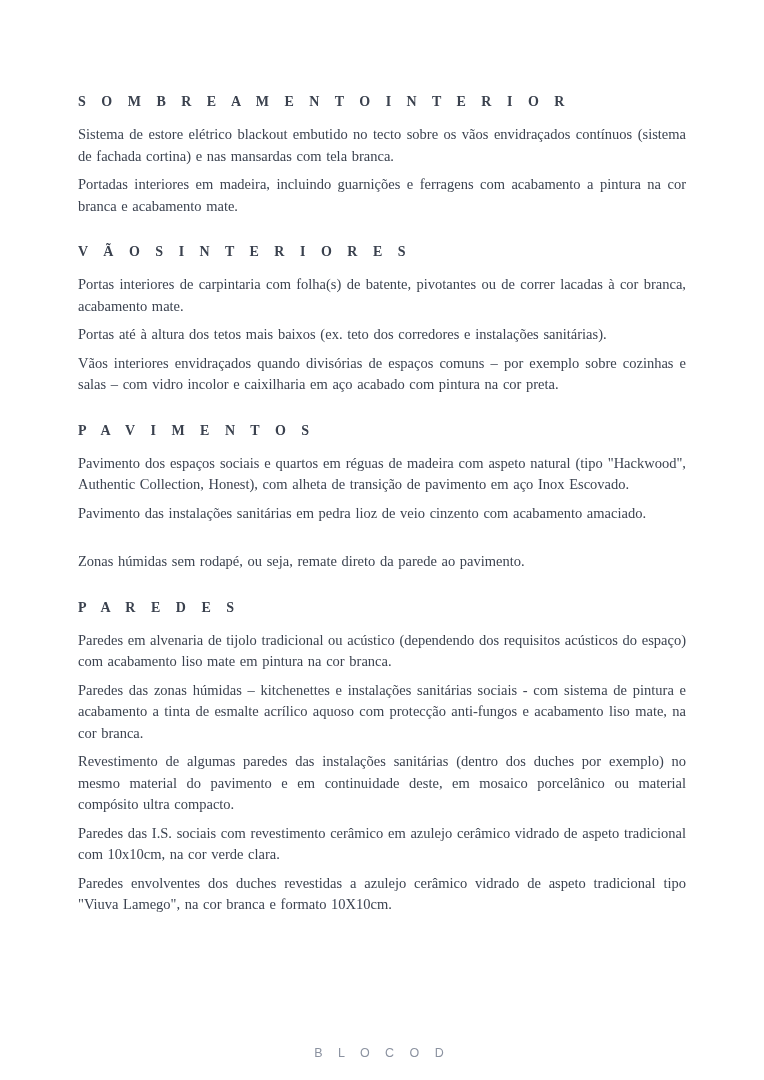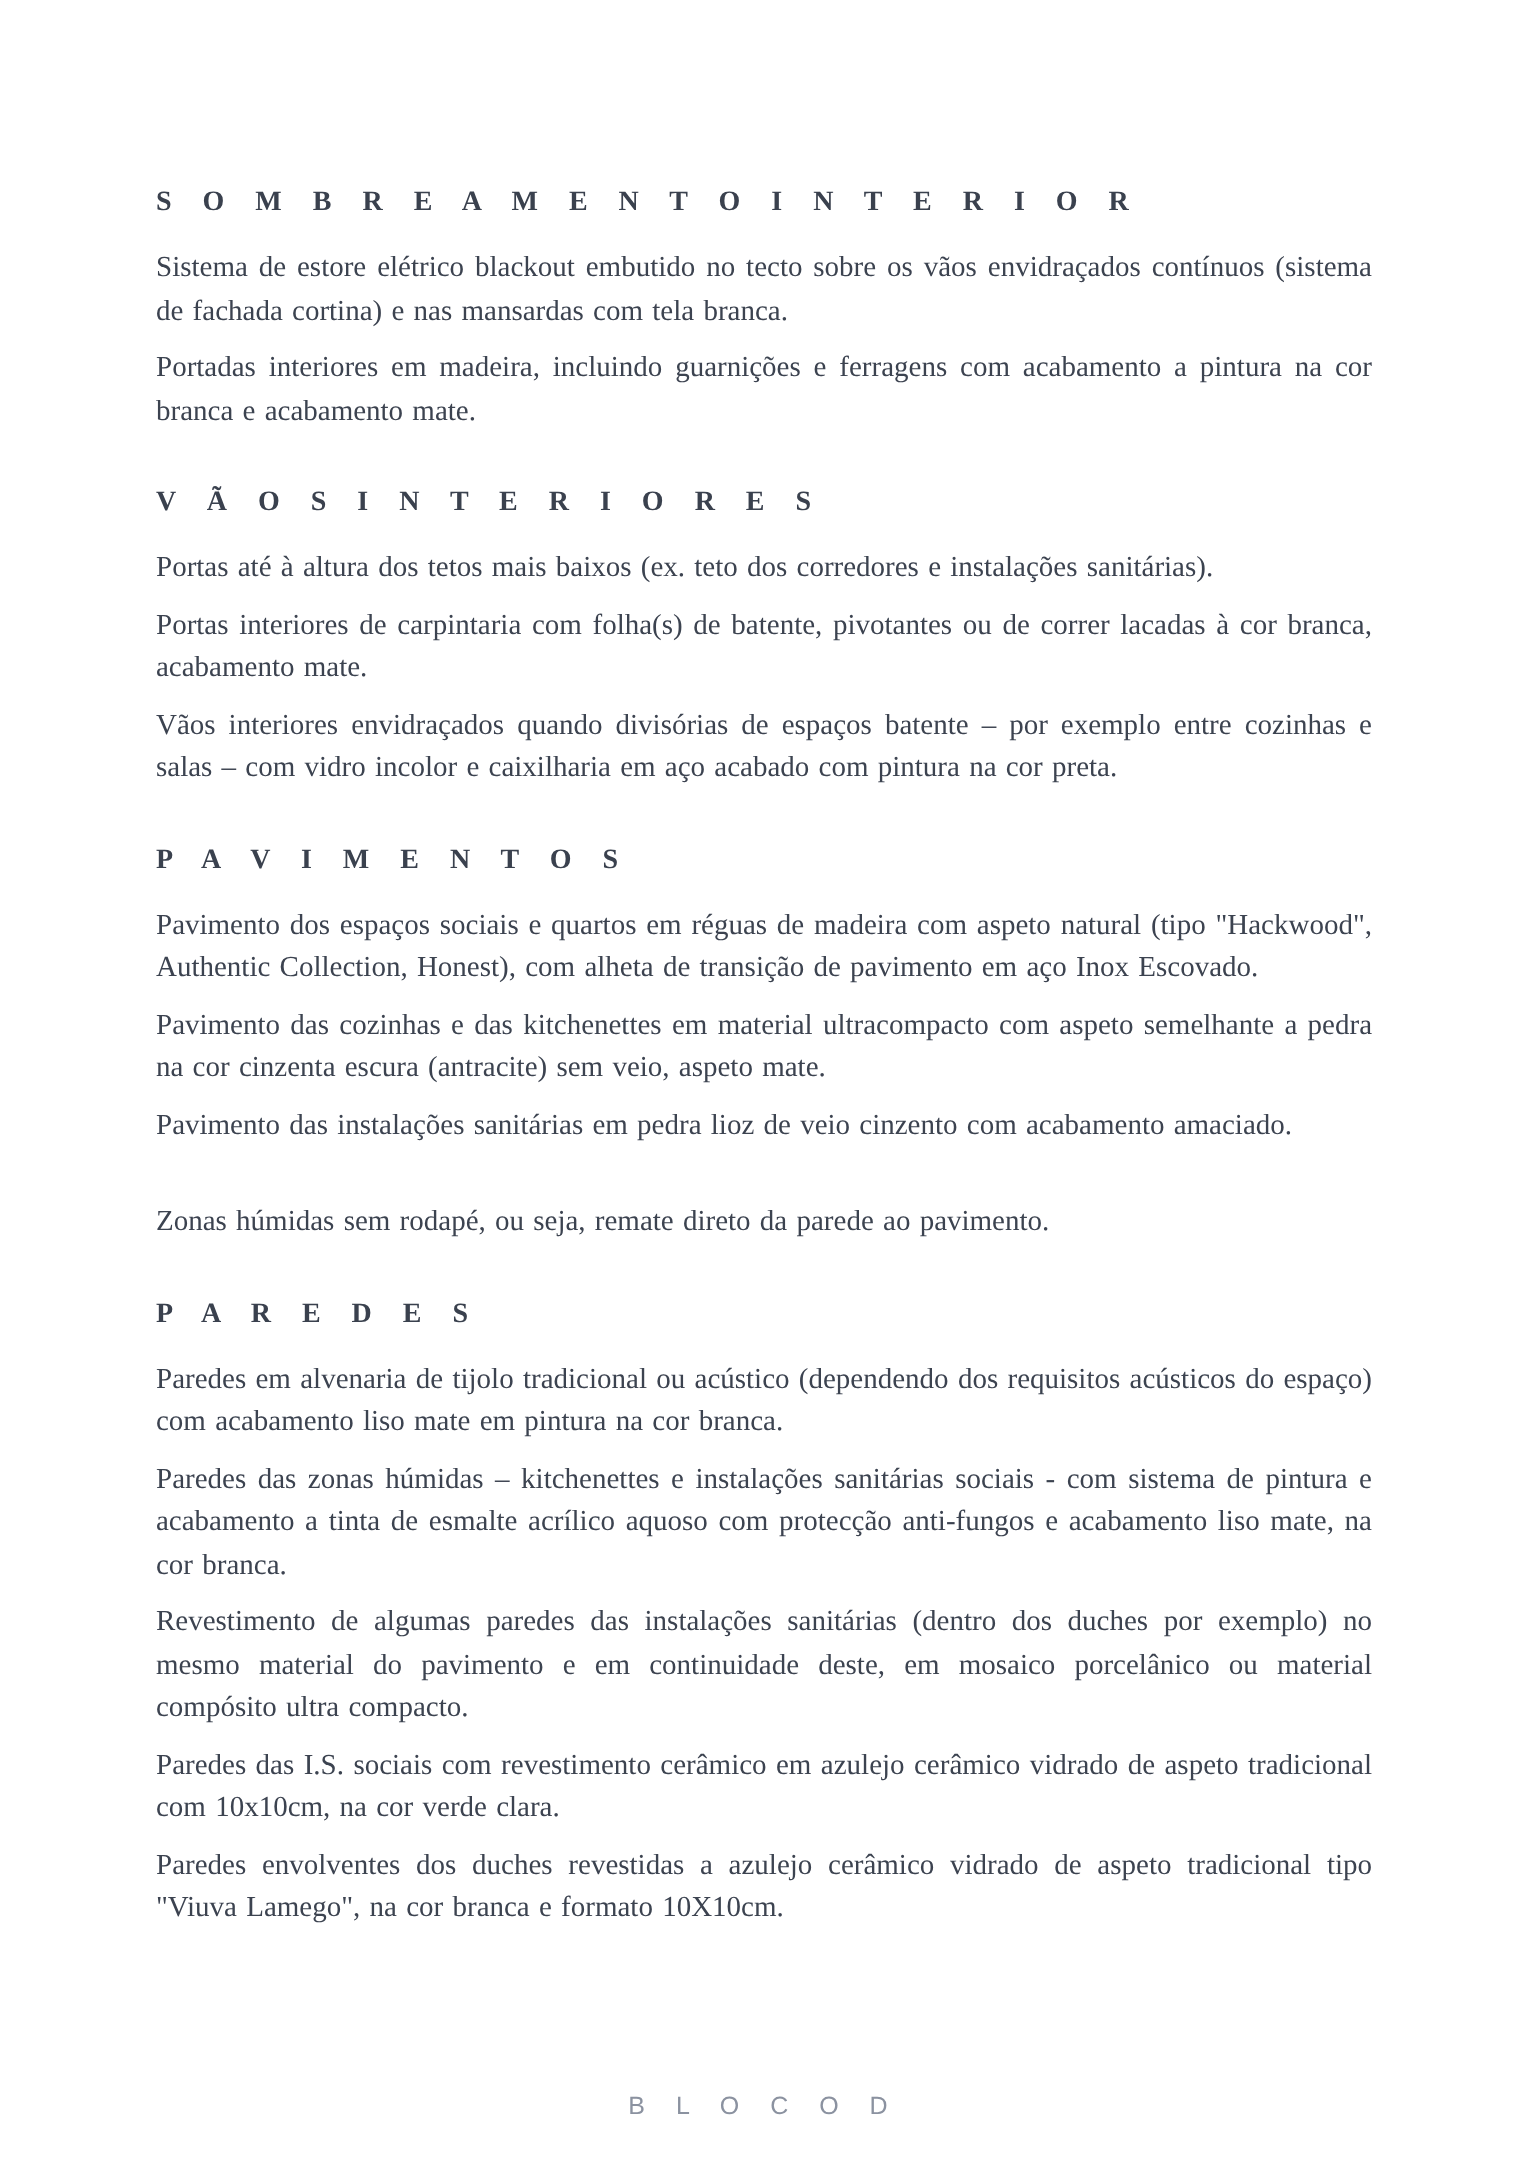--- a/index.html
+++ b/index.html
@@ -56,29 +56,28 @@
   <div class="content">
 
     <div class="section">
       <div class="section-heading">S O M B R E A M E N T O   I N T E R I O R</div>
       <p class="para">Sistema de estore elétrico blackout embutido no tecto sobre os vãos envidraçados contínuos (sistema de fachada cortina) e nas mansardas com tela branca.</p>
       <p class="para">Portadas interiores em madeira, incluindo guarnições e ferragens com acabamento a pintura na cor branca e acabamento mate.</p>
     </div>
 
     <div class="section">
       <div class="section-heading">V Ã O S   I N T E R I O R E S</div>
+      <p class="para">Portas interiores de carpintaria com folha(s) de batente, pivotantes ou de correr lacadas à cor branca, acabamento mate.</p>
       <p class="para">Portas até à altura dos tetos mais baixos (ex. teto dos corredores e instalações sanitárias).</p>
-      <p class="para">Portas interiores de carpintaria com folha(s) de batente, pivotantes ou de correr lacadas à cor branca, acabamento mate.</p>
-      <p class="para">Vãos interiores envidraçados quando divisórias de espaços batente – por exemplo entre cozinhas e salas – com vidro incolor e caixilharia em aço acabado com pintura na cor preta.</p>
+      <p class="para">Vãos interiores envidraçados quando divisórias de espaços comuns – por exemplo sobre cozinhas e salas – com vidro incolor e caixilharia em aço acabado com pintura na cor preta.</p>
     </div>
 
     <div class="section">
       <div class="section-heading">P A V I M E N T O S</div>
       <p class="para">Pavimento dos espaços sociais e quartos em réguas de madeira com aspeto natural (tipo "Hackwood", Authentic Collection, Honest), com alheta de transição de pavimento em aço Inox Escovado.</p>
-      <p class="para">Pavimento das cozinhas e das kitchenettes em material ultracompacto com aspeto semelhante a pedra na cor cinzenta escura (antracite) sem veio, aspeto mate.</p>
       <p class="para">Pavimento das instalações sanitárias em pedra lioz de veio cinzento com acabamento amaciado.</p>
     </div>
 
     <div class="section">
       <p class="para">Zonas húmidas sem rodapé, ou seja, remate direto da parede ao pavimento.</p>
     </div>
 
     <div class="section">
       <div class="section-heading">P A R E D E S</div>
       <p class="para">Paredes em alvenaria de tijolo tradicional ou acústico (dependendo dos requisitos acústicos do espaço) com acabamento liso mate em pintura na cor branca.</p>

